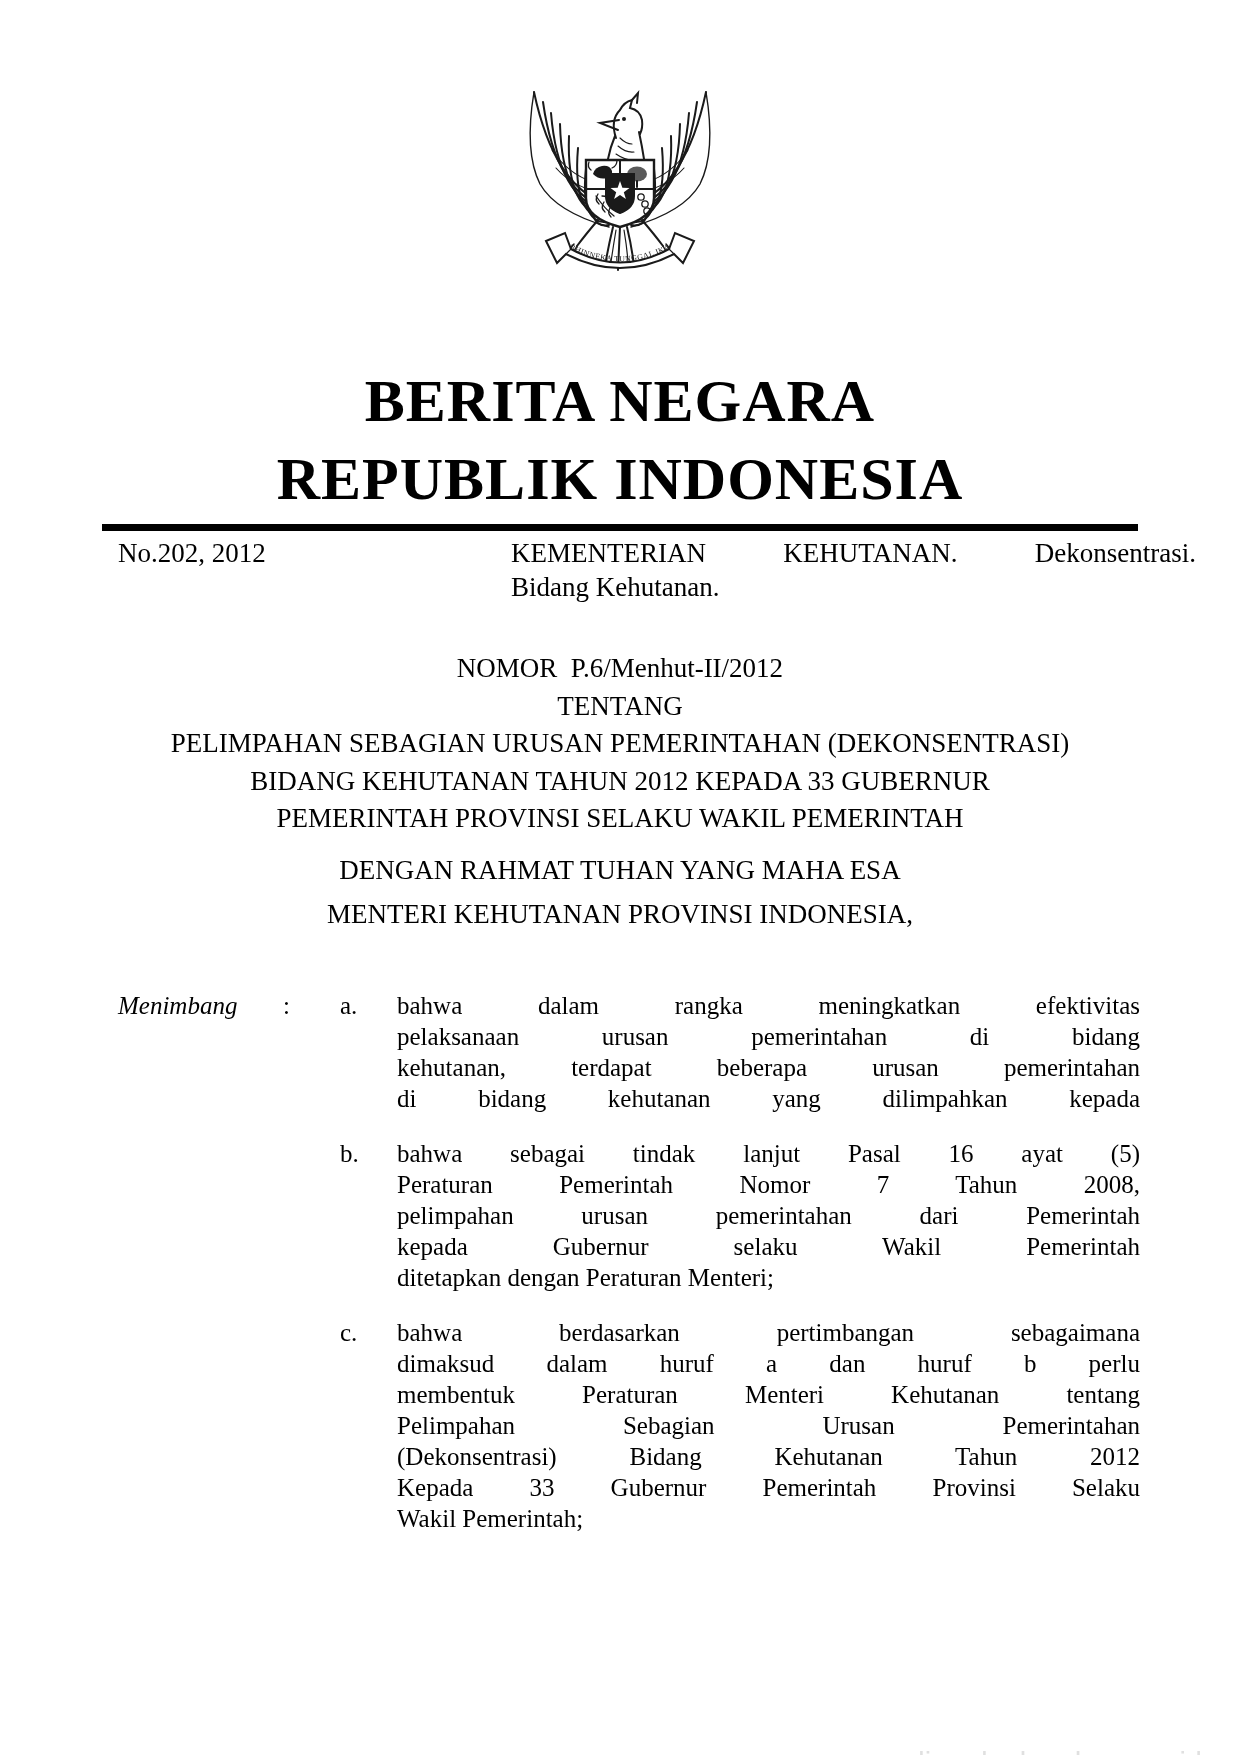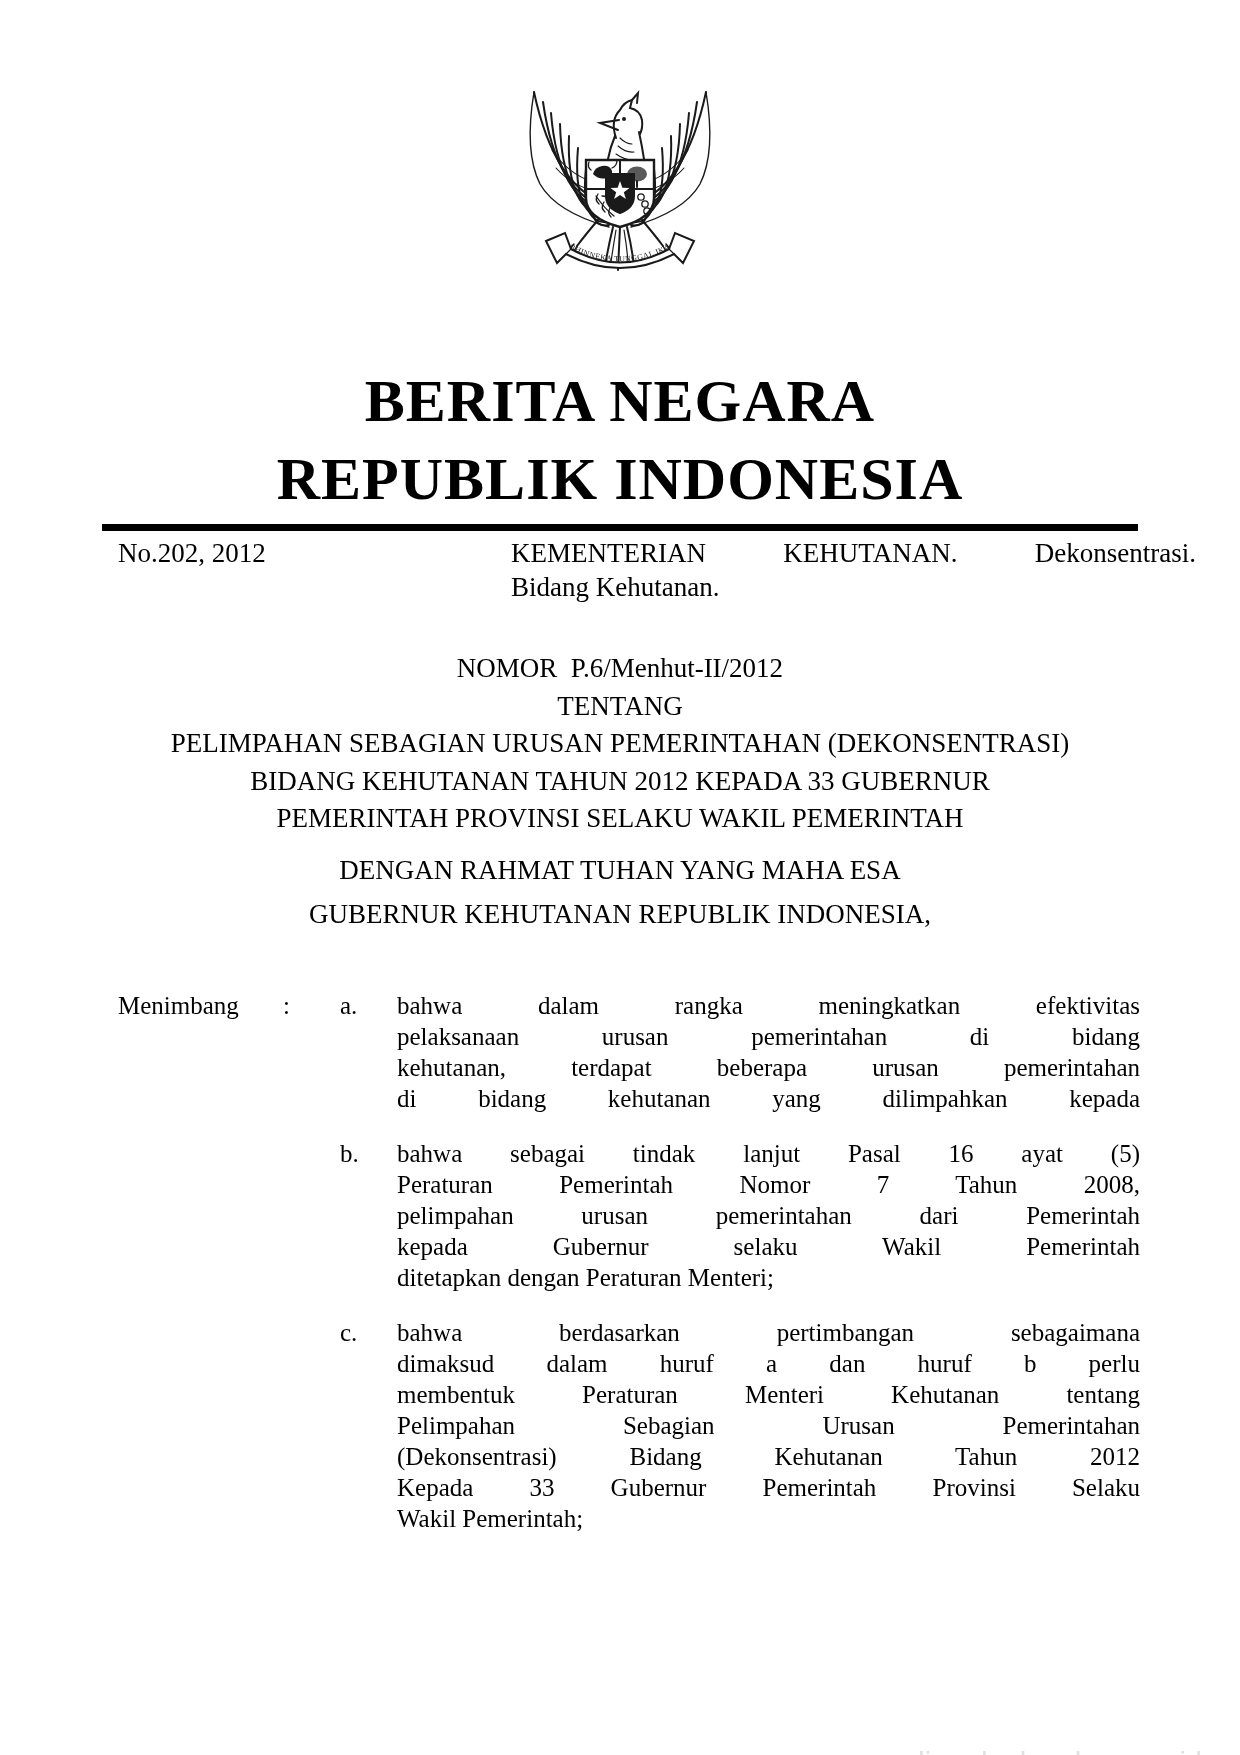--- a/index.html
+++ b/index.html
@@ -19,21 +19,21 @@
   .gz-number{flex:0 0 auto;}
   .gz-subject{width:685px;margin-left:auto;}
   .justify-last{text-align:justify;text-align-last:justify;}
   
   .heading{margin:46px 100px 0;text-align:center;font-size:27px;line-height:37.5px;}
   .h-line{white-space:pre-wrap;}
   .invocation{margin-top:14px;text-align:center;font-size:27px;line-height:37px;}
   .authority{margin-top:7px;text-align:center;font-size:27px;line-height:37px;}
   
   .considering{margin:57px 100px 0 118px;display:flex;font-size:25px;line-height:31px;}
-  .c-label{flex:0 0 165px;}
+  .c-label{flex:0 0 165px;font-style:italic;}
   .c-colon{flex:0 0 57px;}
   .c-items{flex:1 1 auto;min-width:0;}
   .c-item{display:flex;}
   .c-item + .c-item{margin-top:24px;}
   .c-letter{flex:0 0 57px;}
   .c-text{flex:1 1 auto;min-width:0;}
   .c-line{text-align:justify;text-align-last:justify;}
   .c-line.last{text-align-last:left;}
   
   .watermark{
@@ -139,21 +139,21 @@
 
   <div class="heading" id="heading-lines">
       <div class="h-line">NOMOR  P.6/Menhut-II/2012</div>
       <div class="h-line">TENTANG</div>
       <div class="h-line">PELIMPAHAN SEBAGIAN URUSAN PEMERINTAHAN (DEKONSENTRASI)</div>
       <div class="h-line">BIDANG KEHUTANAN TAHUN 2012 KEPADA 33 GUBERNUR</div>
       <div class="h-line">PEMERINTAH PROVINSI SELAKU WAKIL PEMERINTAH</div>
     </div>
 
   <div class="invocation">DENGAN RAHMAT TUHAN YANG MAHA ESA</div>
-  <div class="authority">GUBERNUR KEHUTANAN REPUBLIK INDONESIA,</div>
+  <div class="authority">MENTERI KEHUTANAN PROVINSI INDONESIA,</div>
 
   <div class="considering">
     <div class="c-label">Menimbang</div>
     <div class="c-colon">:</div>
     <div class="c-items" id="c-items">
         <div class="c-item">
           <div class="c-letter">a.</div>
           <div class="c-text">
             <div class="c-line">bahwa dalam rangka meningkatkan efektivitas</div>
             <div class="c-line">pelaksanaan urusan pemerintahan di bidang</div>

